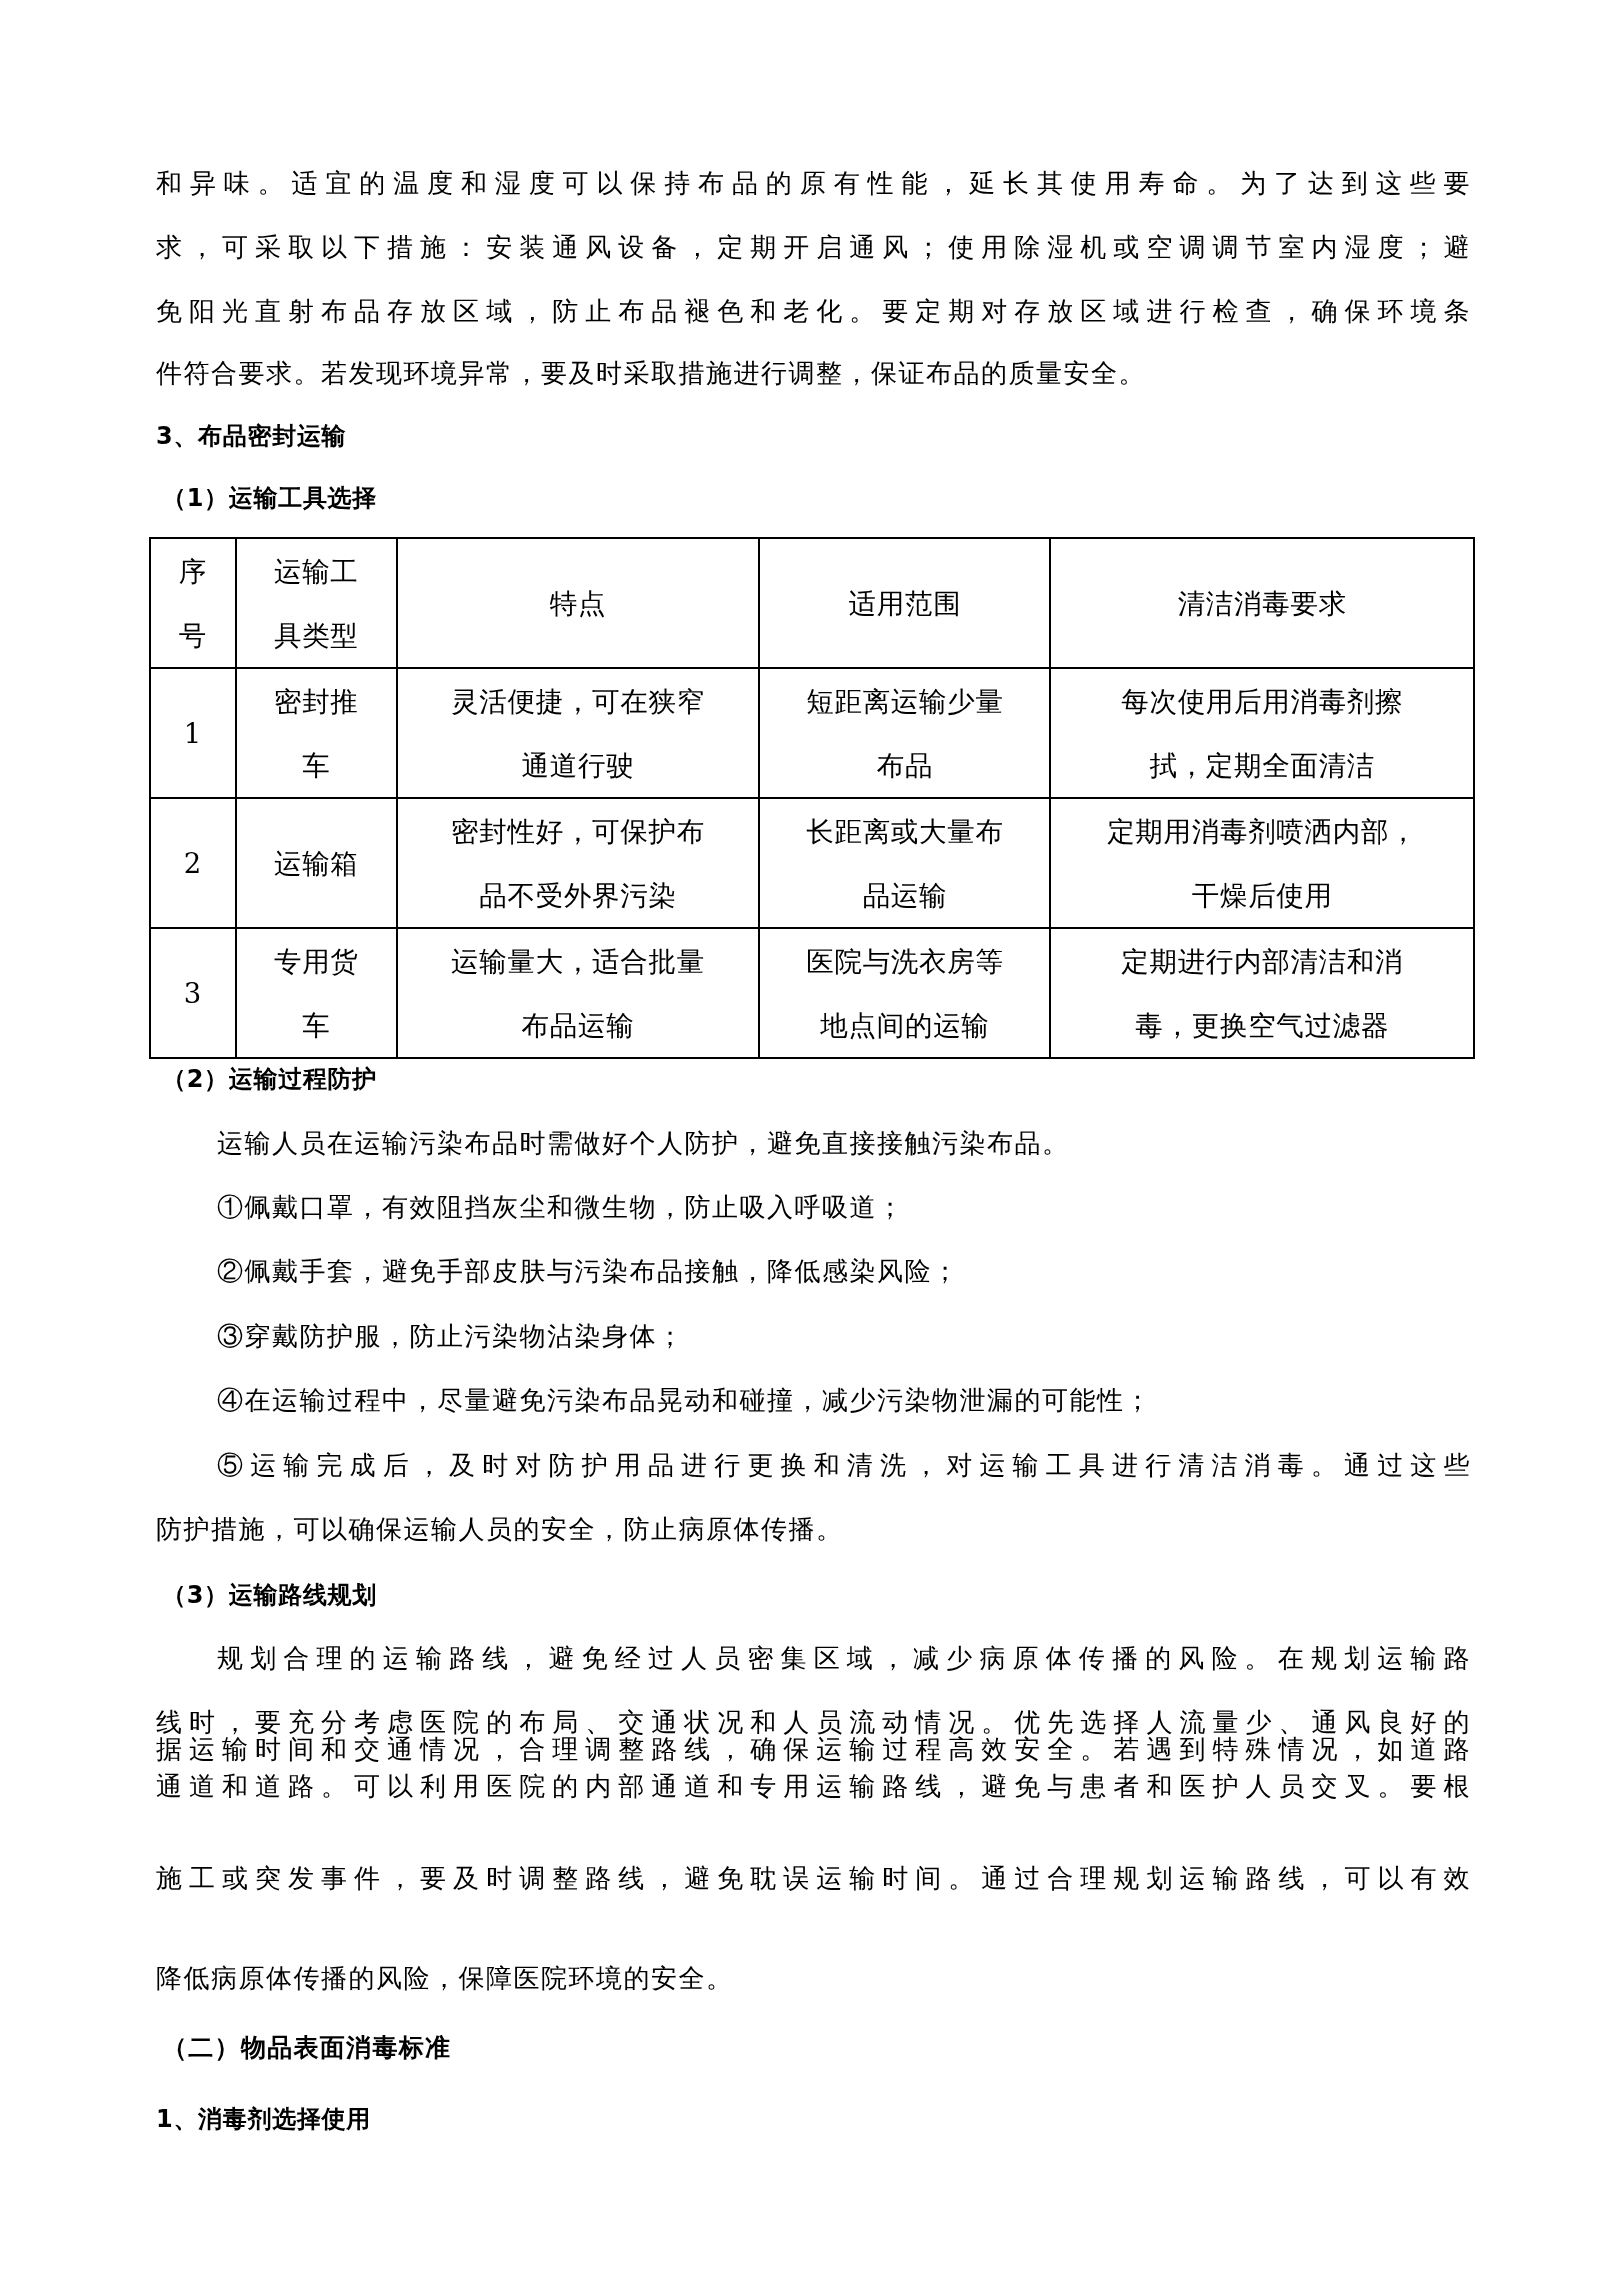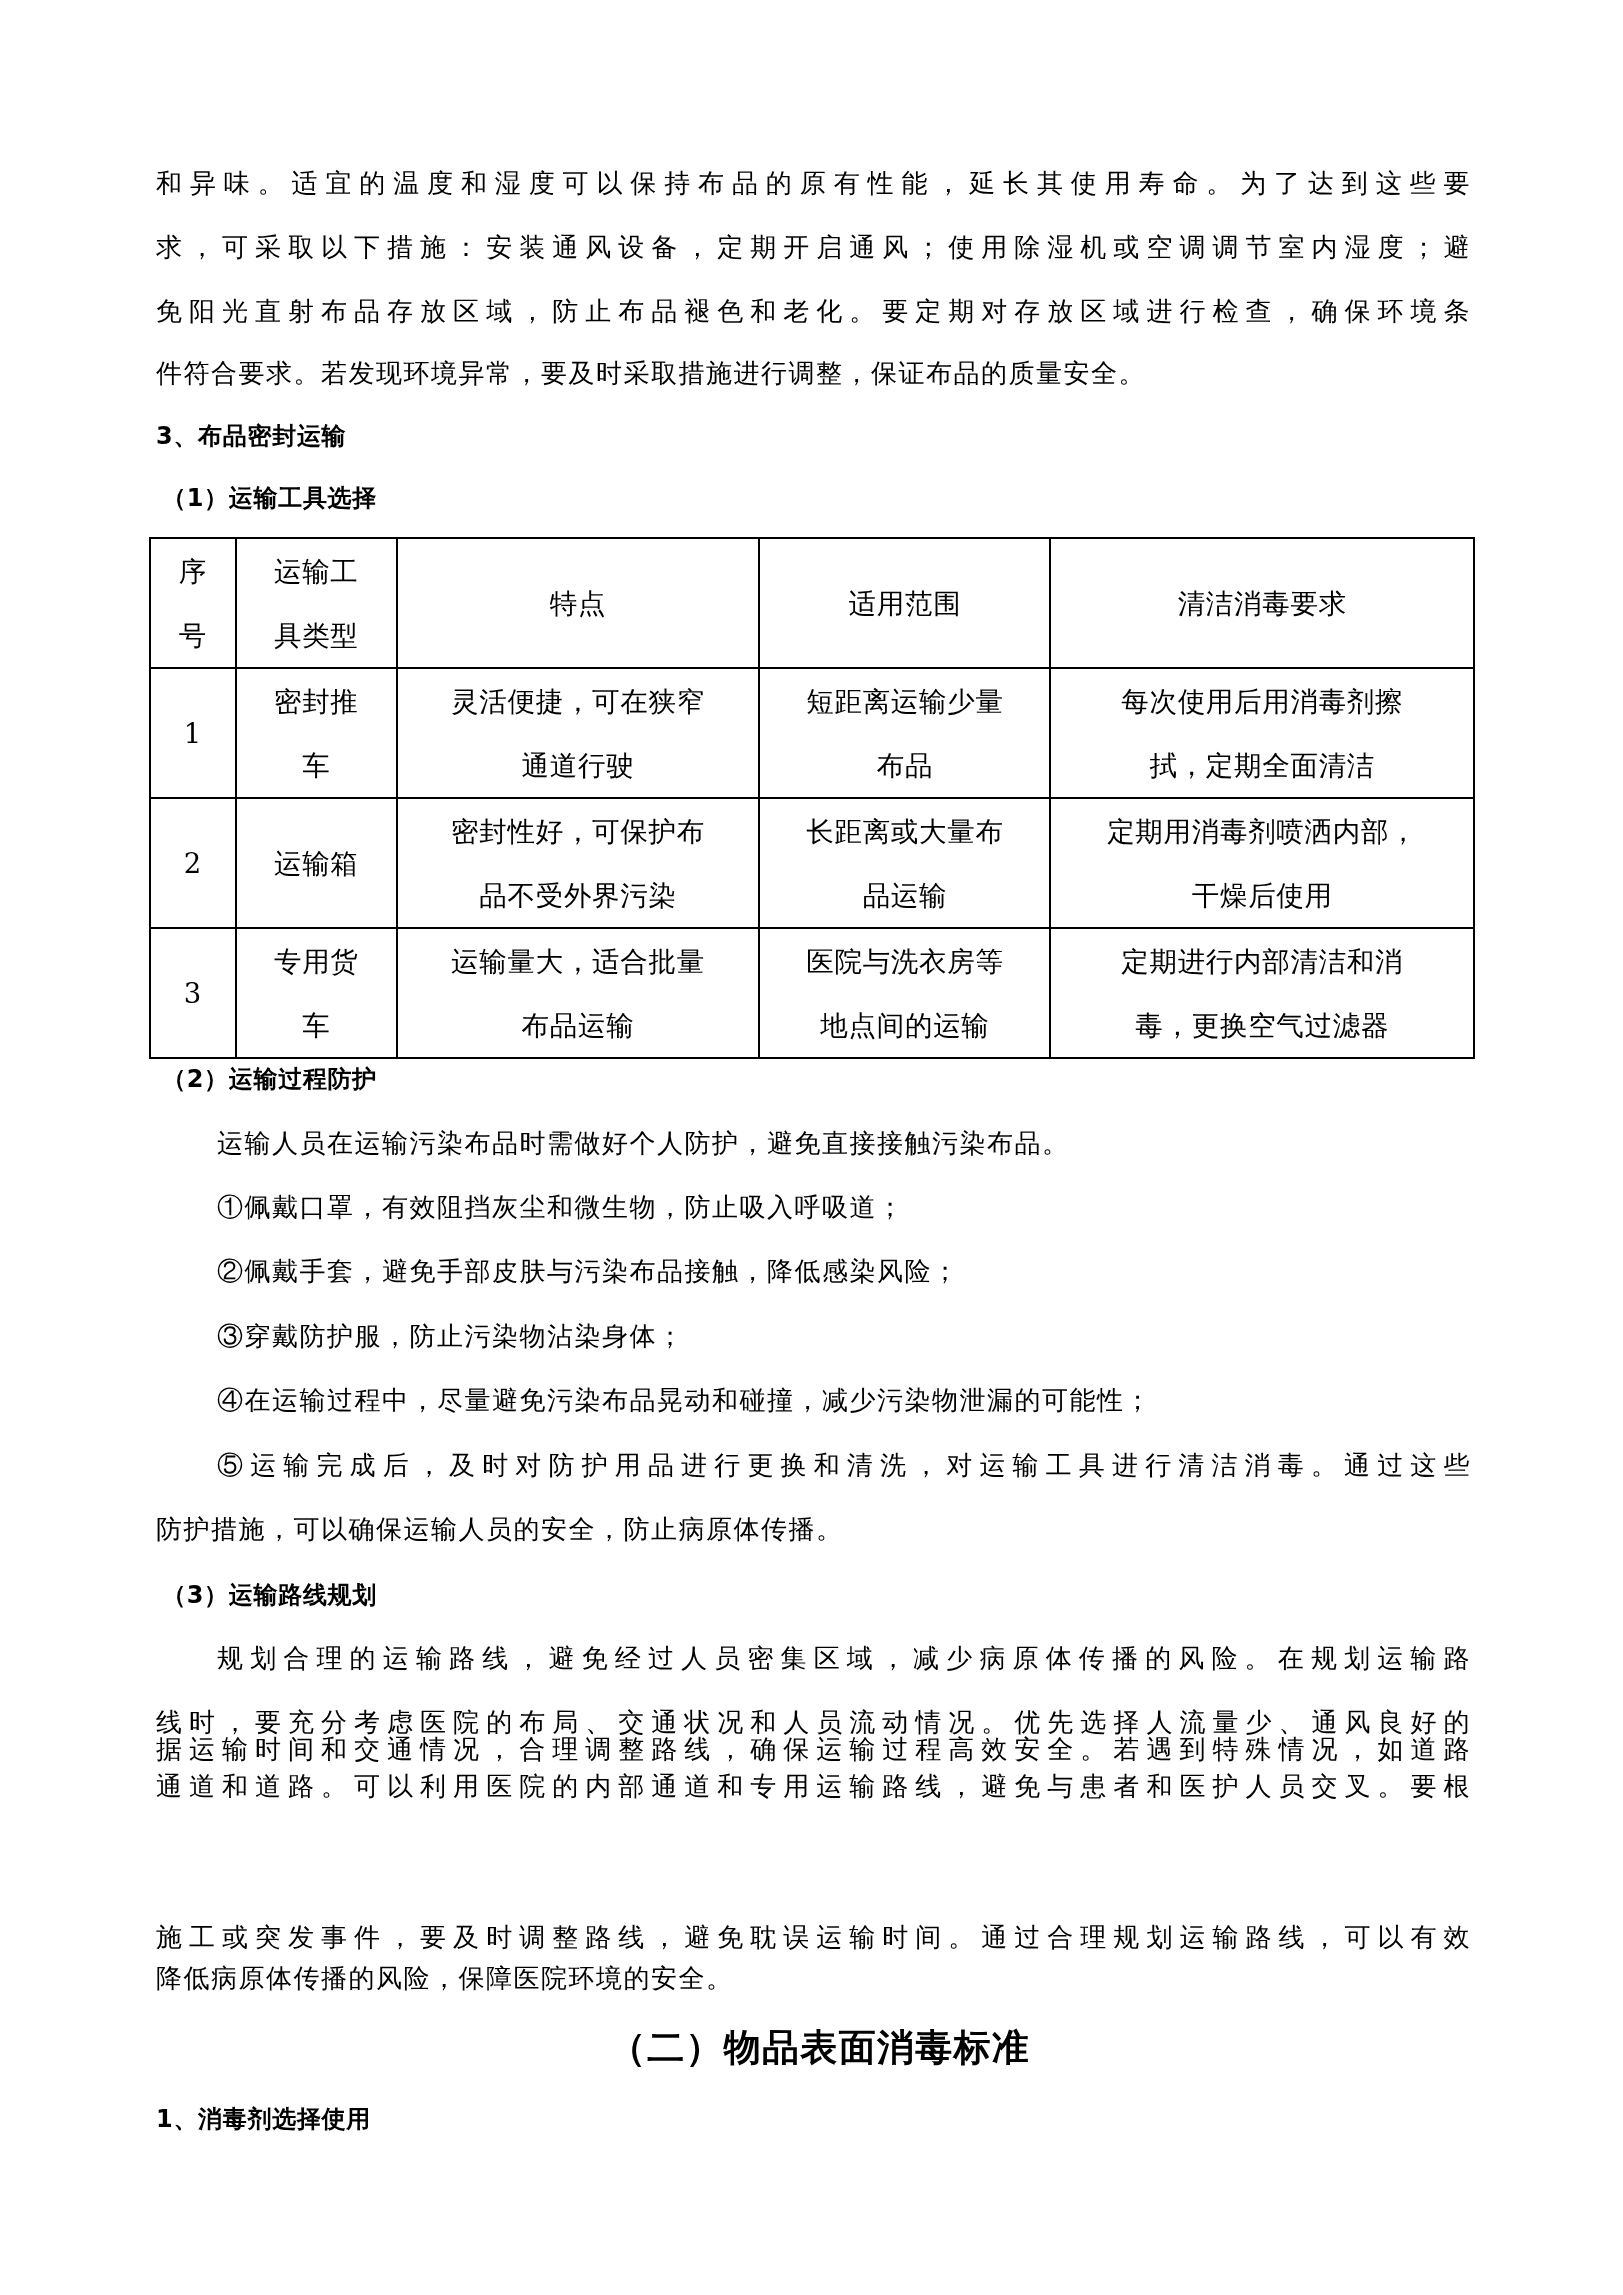--- a/index.html
+++ b/index.html
@@ -4,21 +4,21 @@
 <style>
   html, body { margin: 0; padding: 0; background: #ffffff; }
   body { width: 1623px; height: 2295px; position: relative; overflow: hidden;
          font-family: "DejaVu Serif", "Liberation Serif", serif; color: #000; }
   .line { position: absolute; left: 156px; width: 1315px; font-size: 26px; line-height: 39px;
           white-space: nowrap; letter-spacing: 1.5px; }
   .justify { text-align: justify; text-align-last: justify; }
   .indent { left: 217px; width: 1254px; }
   .h3 { font-family: "DejaVu Sans", "Liberation Sans", sans-serif; font-weight: bold; font-size: 24px; letter-spacing: 0.7px; }
   .h3.paren { left: 162px; }
-  .h2 { font-family: "DejaVu Sans", "Liberation Sans", sans-serif; font-weight: bold; font-size: 37px; line-height: 47px; left: 162px; letter-spacing: 1.3px; text-align: center; }
+  .h2 { font-family: "DejaVu Sans", "Liberation Sans", sans-serif; font-weight: bold; font-size: 25px; line-height: 47px; left: 162px; letter-spacing: 1.3px; }
   table.tools { position: absolute; left: 149px; top: 537px; width: 1326px; border-collapse: collapse;
                 font-size: 27.5px; table-layout: fixed; }
   table.tools td { border: 2px solid #000; text-align: center; vertical-align: middle;
                    line-height: 64px; padding: 0 3.9px; height: 124px; letter-spacing: 0.7px; }
   .c1 { width: 85px; } .c2 { width: 159px; } .c3 { width: 359px; } .c4 { width: 288px; } .c5 { width: 419px; }
 </style>
 </head>
 <body>
 
 <div>
@@ -125,18 +125,18 @@
 <div class="line indent" style="top:1317px">③穿戴防护服，防止污染物沾染身体；</div>
 <div class="line indent" style="top:1381px">④在运输过程中，尽量避免污染布品晃动和碰撞，减少污染物泄漏的可能性；</div>
 <div class="line indent justify" style="top:1446px">⑤运输完成后，及时对防护用品进行更换和清洗，对运输工具进行清洁消毒。通过这些</div>
 <div class="line" style="top:1510px">防护措施，可以确保运输人员的安全，防止病原体传播。</div>
 
 <div class="line h3 paren" style="top:1576px">（3）运输路线规划</div>
 <div class="line indent justify" style="top:1639px">规划合理的运输路线，避免经过人员密集区域，减少病原体传播的风险。在规划运输路</div>
 <div class="line justify" style="top:1703px">线时，要充分考虑医院的布局、交通状况和人员流动情况。优先选择人流量少、通风良好的</div>
 <div class="line justify" style="top:1767px">通道和道路。可以利用医院的内部通道和专用运输路线，避免与患者和医护人员交叉。要根</div>
 <div class="line justify" style="top:1730px">据运输时间和交通情况，合理调整路线，确保运输过程高效安全。若遇到特殊情况，如道路</div>
-<div class="line justify" style="top:1918px">施工或突发事件，要及时调整路线，避免耽误运输时间。通过合理规划运输路线，可以有效</div>
+<div class="line justify" style="top:1859px">施工或突发事件，要及时调整路线，避免耽误运输时间。通过合理规划运输路线，可以有效</div>
 <div class="line" style="top:1959px">降低病原体传播的风险，保障医院环境的安全。</div>
 
 <div class="line h2" style="top:2024px">（二）物品表面消毒标准</div>
 <div class="line h3" style="top:2100px">1、消毒剂选择使用</div>
 
 
 </body></html>

